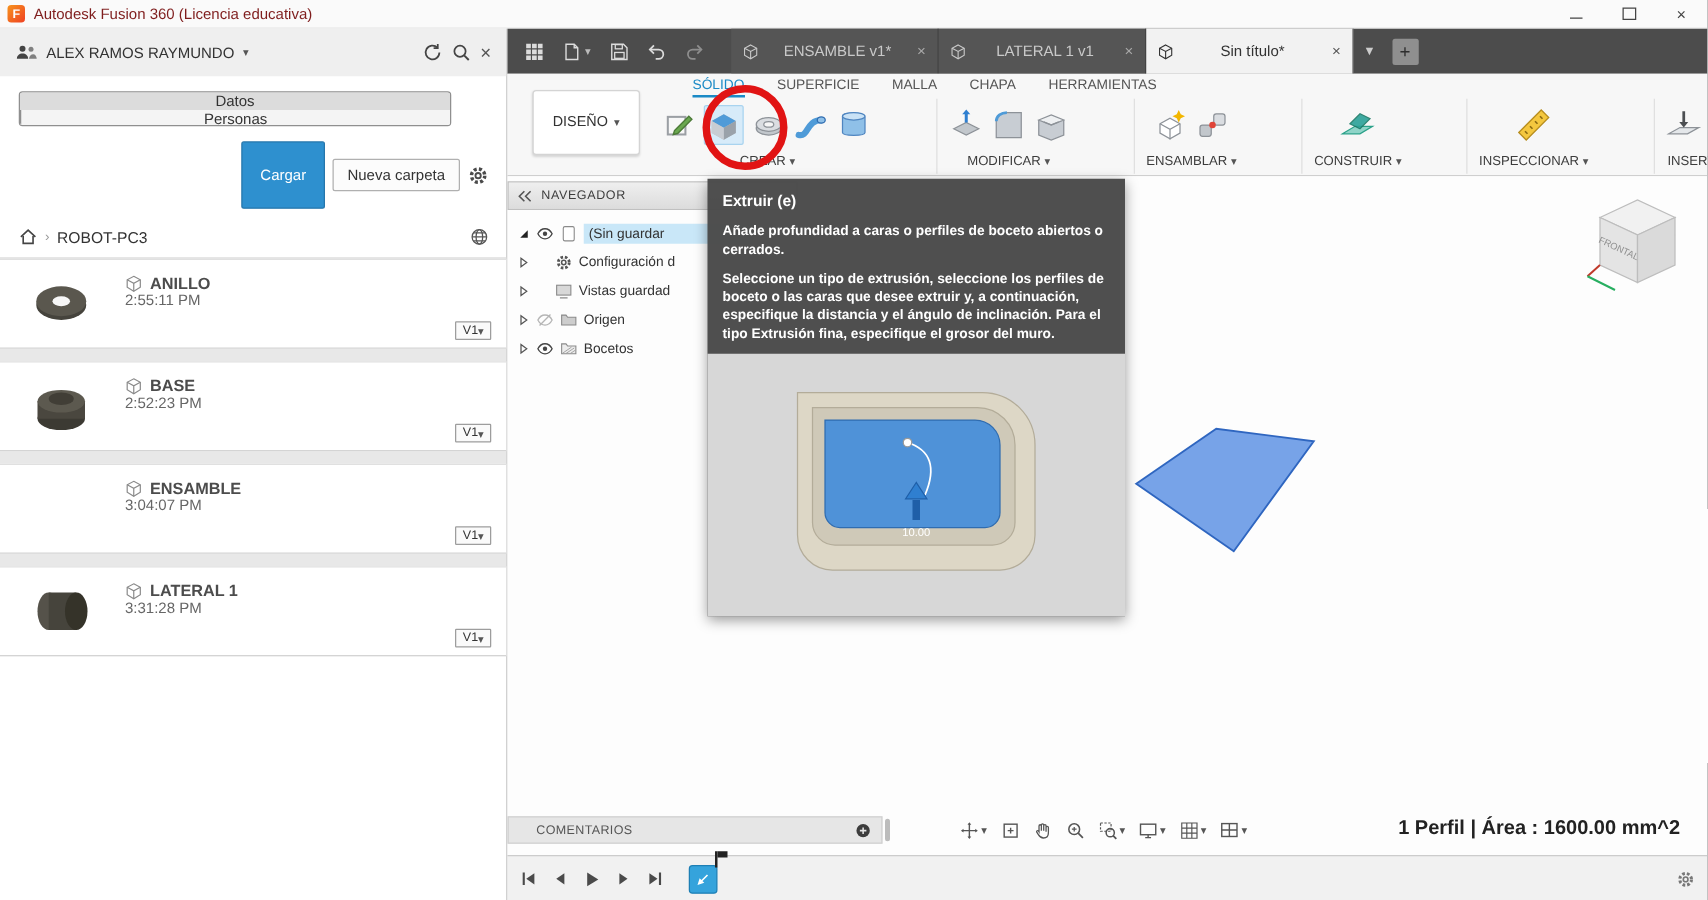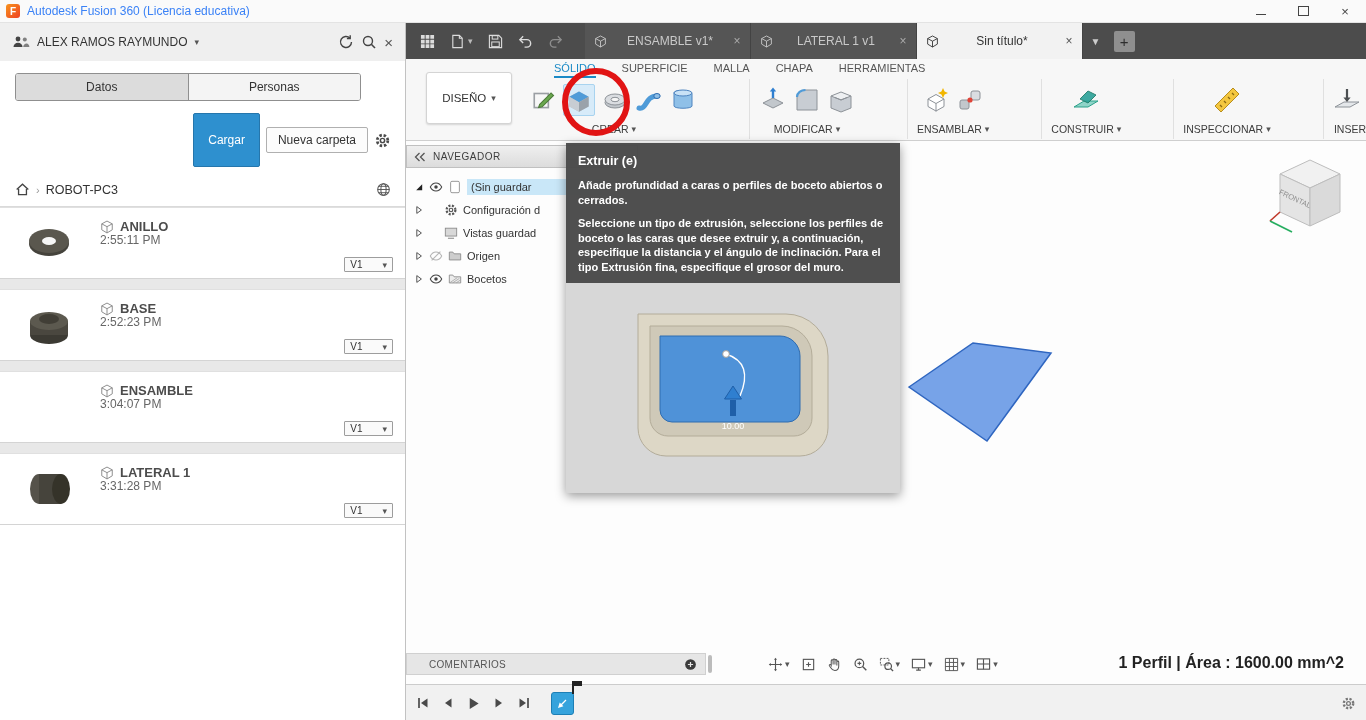--- a/index.html
+++ b/index.html
@@ -4,55 +4,55 @@
 <style>
   html,body{margin:0;padding:0;background:#888;}
   .window{position:relative;width:1366px;height:720px;background:#fff;overflow:hidden;
     font-family:"Liberation Sans",sans-serif;-webkit-font-smoothing:antialiased;}
   .ic{display:inline-block;vertical-align:middle;flex:none;}
 
   
   .titlebar{height:22px;background:#fafafa;border-bottom:1px solid #e3e3e3;display:flex;align-items:center;padding:0 0 0 6px;}
   .logo{width:14px;height:14px;border-radius:3px;background:linear-gradient(135deg,#f7941e,#ef4123);
     color:#fff;font-size:10px;font-weight:bold;display:flex;align-items:center;justify-content:center;margin-right:7px;}
-  .tb-title{font-size:12px;color:#3b82f6;}
+  .tb-title{font-size:12px;color:#7f1d1d;}
   .win-btns{margin-left:auto;display:flex;height:100%;}
   .win-btn{width:42px;display:flex;align-items:center;justify-content:center;color:#444;font-size:13px;cursor:default;}
   .min-glyph{width:10px;border-bottom:1.5px solid #444;height:1px;margin-top:6px;}
   .max-glyph{width:9px;height:8px;border:1.2px solid #444;}
 
   
   .body{display:flex;height:698px;}
   .left-panel{width:406px;flex:none;background:#fff;border-right:1px solid #c2c2c2;box-sizing:border-box;}
   .right{flex:1;display:flex;flex-direction:column;min-width:0;}
 
   
   .lp-header{height:38px;background:#efefef;display:flex;align-items:center;gap:7px;padding:0 12px;color:#444;}
   .lp-name{font-size:12px;color:#333;}
   .car{font-size:9px;color:#555;}
   .lp-sp{flex:1;}
-  .lp-tabs{margin:12px 44px 0 15px;height:26px;display:flex;border:1px solid #8f8f8f;border-radius:3px;overflow:hidden;}
+  .lp-tabs{margin:12px 44px 0 15px;height:26px;display:flex;border:1px solid #8f8f8f;border-radius:3px;overflow:hidden;flex-direction:column;}
   .lp-tab{flex:1;display:flex;align-items:center;justify-content:center;font-size:12px;color:#333;background:#f4f4f4;}
   .lp-tab.sel{background:#dcdcdc;}
   .lp-tab + .lp-tab{border-left:1px solid #8f8f8f;}
   .lp-actions{margin:12px 14px 0 0;display:flex;justify-content:flex-end;align-items:center;gap:6px;}
   .btn-blue{background:#2e90cf;color:#fff;font-size:12px;padding:19px 14px;border-radius:2px;border:1px solid #2576ac;}
   .btn-plain{background:#fcfcfc;color:#333;font-size:12px;padding:5px 11px;border-radius:2px;border:1px solid #b0b0b0;}
   .lp-crumb{margin:15px 14px 9px 15px;display:flex;align-items:center;gap:6px;}
   .crumb-sep{color:#999;font-size:11px;}
   .crumb-label{font-size:12.5px;color:#333;}
   .lp-list{background:#e8e8e8;border-top:1px solid #dadada;}
   .lp-item{position:relative;height:70px;background:#fff;border-top:1px solid #e0e0e0;border-bottom:1px solid #d4d4d4;margin-bottom:10px;}
   .lp-item:last-child{margin-bottom:0;}
   .thumb{position:absolute;left:10px;top:5px;width:78px;height:60px;display:flex;align-items:center;justify-content:center;}
   .item-head{position:absolute;left:100px;top:11px;display:flex;align-items:center;gap:6px;color:#8a8a8a;}
   .item-name{font-size:13px;font-weight:bold;color:#4c4c4c;}
   .item-time{position:absolute;left:100px;top:25px;font-size:12px;color:#666;}
   .item-ver{position:absolute;right:12px;bottom:6px;border:1px solid #9d9d9d;background:#fafafa;font-size:10px;color:#333;
-    padding:1px 5px;display:flex;align-items:center;gap:20px;border-radius:1px;}
+    padding:1px 5px;display:flex;align-items:center;gap:0;border-radius:1px;}
 
   
   .tabbar{height:36px;background:#4c4c4c;display:flex;align-items:center;flex:none;}
   .qat{display:flex;align-items:center;gap:15px;padding:0 10px 0 14px;color:#dcdcdc;}
   .qat .dim{color:#8e8e8e;}
   .filewrap{display:flex;align-items:center;gap:3px;}
   .doc-tabs{display:flex;height:36px;margin-left:12px;text-align:center;}
   .doc-tab{width:166px;box-sizing:border-box;display:flex;align-items:center;gap:6px;padding:0 9px;background:#555;
     border-right:1px solid #434343;color:#c9c9c9;font-size:12px;}
   .doc-tab .lbl{flex:1;overflow:hidden;white-space:nowrap;text-overflow:ellipsis;}

